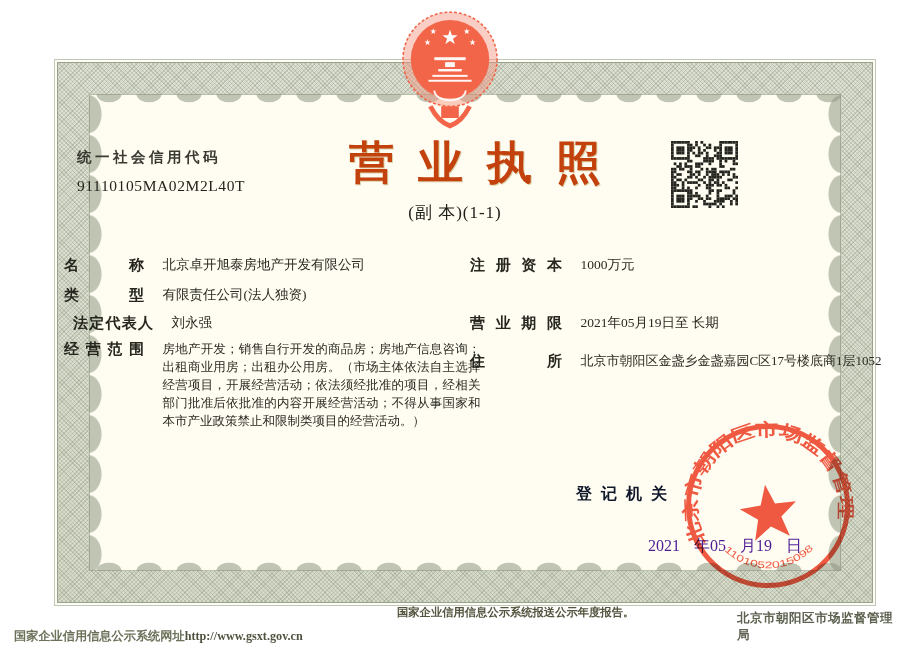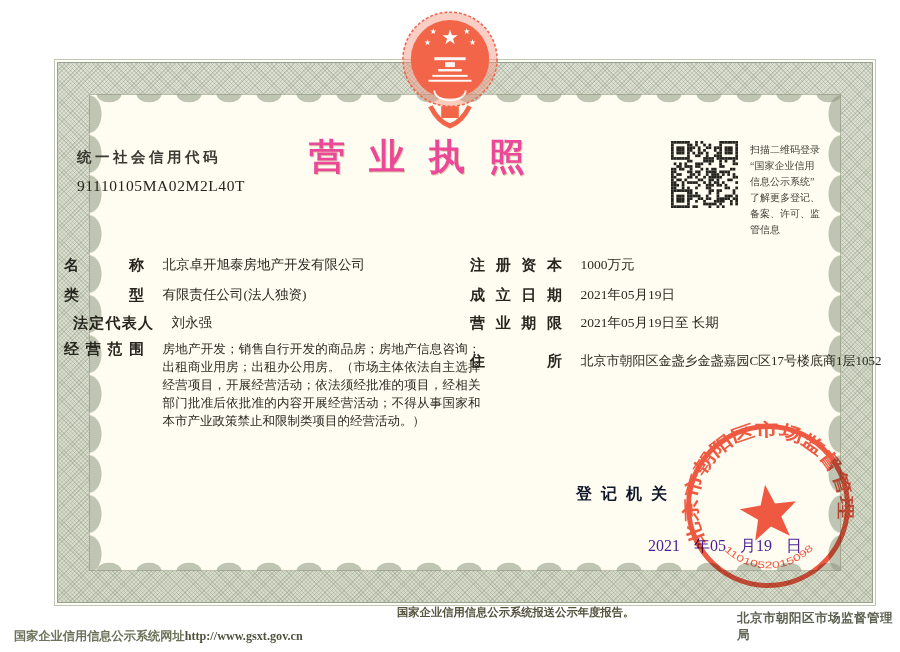--- a/index.html
+++ b/index.html
@@ -32,22 +32,22 @@
   .sc-right { top:31px; bottom:31px; right:31px; width:14px;
     background:radial-gradient(ellipse 14px 21px at 14px 20px, rgba(140,150,128,.55) 0 12px, rgba(140,150,128,0) 13px);
     background-size:14px 40px; background-repeat:repeat-y; }
 
   .emblem { position:absolute; left:401px; top:8px; width:98px; height:122px; z-index:5; }
 
   .credit-block { position:absolute; left:77px; top:148px; z-index:4; }
   .credit-label { font-size:14.5px; font-weight:bold; letter-spacing:3.5px; color:#3a3a33; }
   .credit-code  { margin-top:10px; font-family:"Liberation Serif", serif; font-size:15.5px; letter-spacing:.6px; color:#24241e; }
 
-  .title { position:absolute; left:285px; top:133px; width:340px; text-align:left;
-    font-size:36px; font-weight:bold; color:#ec4899; letter-spacing:24px; text-indent:24px; z-index:4;
+  .title { position:absolute; left:285px; top:133px; width:340px; text-align:right;
+    font-size:45px; font-weight:bold; color:#c2410c; letter-spacing:24px; text-indent:24px; z-index:4;
     text-shadow:1px 1px 0 rgba(150,130,40,.35); }
   .subtitle { position:absolute; left:285px; top:201px; width:340px; text-align:center;
     font-family:"Liberation Serif", serif; font-size:17px; color:#20201b; letter-spacing:1px; z-index:4; }
 
   .qr { position:absolute; left:671px; top:141px; width:67px; height:67px; z-index:4; }
   .qr-caption { position:absolute; left:750px; top:142px; width:94px; z-index:4;
     font-size:10px; line-height:16px; color:#42423a; font-family:"Liberation Serif", serif; }
 
   .row { position:absolute; z-index:4; white-space:nowrap; }
   .flabel { display:inline-block; vertical-align:top; font-weight:bold; font-size:15px; color:#26261f;
@@ -109,20 +109,21 @@
       <path d="M34,84 A16,10 0 0 0 66,84" fill="none" stroke="#ffffff" stroke-width="2" opacity="0.9"></path>
     </svg>
   </div>
 
   <div class="credit-block">
     <div class="credit-label">统一社会信用代码</div>
     <div class="credit-code">91110105MA02M2L40T</div>
   </div>
 
   <div class="title">营业执照</div>
+  <div class="subtitle">(副  本)(1-1)</div>
 
   <div class="qr"><svg width="67" height="67" viewBox="0 0 67 67">
         <rect x="0.00" y="0.00" width="2.73" height="2.73" fill="#24241f"></rect>
         <rect x="2.68" y="0.00" width="2.73" height="2.73" fill="#24241f"></rect>
         <rect x="5.36" y="0.00" width="2.73" height="2.73" fill="#24241f"></rect>
         <rect x="8.04" y="0.00" width="2.73" height="2.73" fill="#24241f"></rect>
         <rect x="10.72" y="0.00" width="2.73" height="2.73" fill="#24241f"></rect>
         <rect x="13.40" y="0.00" width="2.73" height="2.73" fill="#24241f"></rect>
         <rect x="16.08" y="0.00" width="2.73" height="2.73" fill="#24241f"></rect>
         <rect x="24.12" y="0.00" width="2.73" height="2.73" fill="#24241f"></rect>
@@ -421,28 +422,20 @@
         <rect x="8.04" y="64.32" width="2.73" height="2.73" fill="#24241f"></rect>
         <rect x="10.72" y="64.32" width="2.73" height="2.73" fill="#24241f"></rect>
         <rect x="13.40" y="64.32" width="2.73" height="2.73" fill="#24241f"></rect>
         <rect x="16.08" y="64.32" width="2.73" height="2.73" fill="#24241f"></rect>
         <rect x="21.44" y="64.32" width="2.73" height="2.73" fill="#24241f"></rect>
         <rect x="24.12" y="64.32" width="2.73" height="2.73" fill="#24241f"></rect>
         <rect x="37.52" y="64.32" width="2.73" height="2.73" fill="#24241f"></rect>
         <rect x="45.56" y="64.32" width="2.73" height="2.73" fill="#24241f"></rect>
         <rect x="50.92" y="64.32" width="2.73" height="2.73" fill="#24241f"></rect>
       </svg></div>
-  <div class="qr-caption">
-    <div>扫描二维码登录</div>
-    <div>“国家企业信用</div>
-    <div>信息公示系统”</div>
-    <div>了解更多登记、</div>
-    <div>备案、许可、监</div>
-    <div>管信息</div>
-  </div>
 
   <div class="row" style="left:64px; top:256px;">
     <span class="flabel flabel-l">名称</span>
     <span class="fvalue">北京卓开旭泰房地产开发有限公司</span>
   </div>
   <div class="row" style="left:64px; top:286px;">
     <span class="flabel flabel-l">类型</span>
     <span class="fvalue">有限责任公司(法人独资)</span>
   </div>
   <div class="row" style="left:62px; top:314px;margin-left:11px;">
@@ -450,24 +443,20 @@
     <span class="fvalue">刘永强</span>
   </div>
   <div class="row" style="left:64px; top:340px;">
     <span class="flabel flabel-l">经营范围</span>
     <span class="fvalue wrap scope-value">房地产开发；销售自行开发的商品房；房地产信息咨询；出租商业用房；出租办公用房。（市场主体依法自主选择经营项目，开展经营活动；依法须经批准的项目，经相关部门批准后依批准的内容开展经营活动；不得从事国家和本市产业政策禁止和限制类项目的经营活动。）</span>
   </div>
 
   <div class="row" style="left:470px; top:256px;">
     <span class="flabel flabel-r">注册资本</span>
     <span class="fvalue">1000万元</span>
-  </div>
-  <div class="row" style="left:470px; top:286px;">
-    <span class="flabel flabel-r">成立日期</span>
-    <span class="fvalue">2021年05月19日</span>
   </div>
   <div class="row" style="left:470px; top:314px;">
     <span class="flabel flabel-r">营业期限</span>
     <span class="fvalue">2021年05月19日至 长期</span>
   </div>
   <div class="row" style="left:470px; top:352px;">
     <span class="flabel flabel-r">住所</span>
     <span class="fvalue wrap addr-value">北京市朝阳区金盏乡金盏嘉园C区17号楼底商1层1052</span>
   </div>
 

